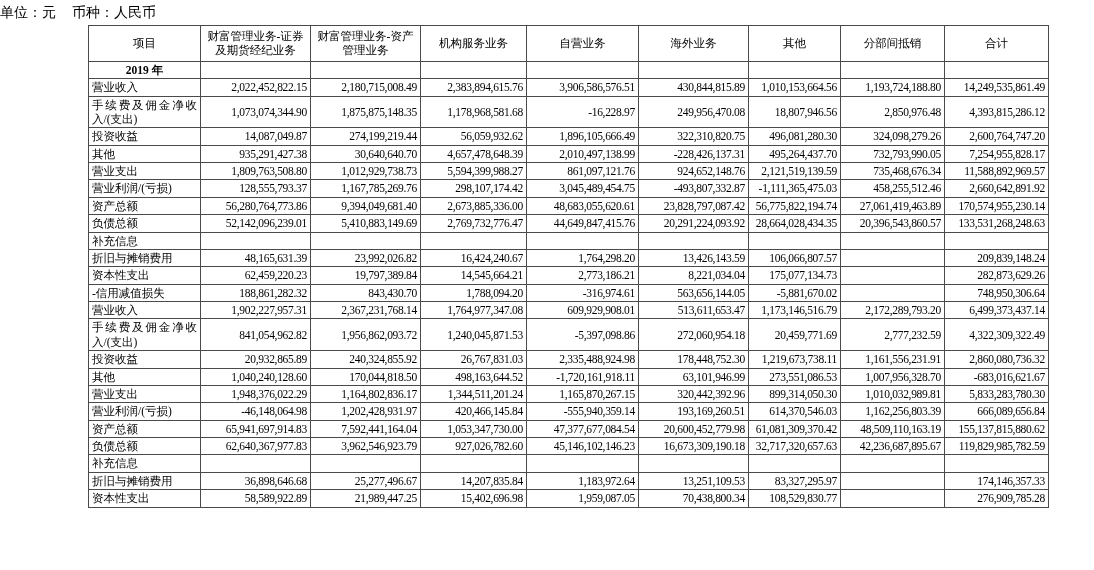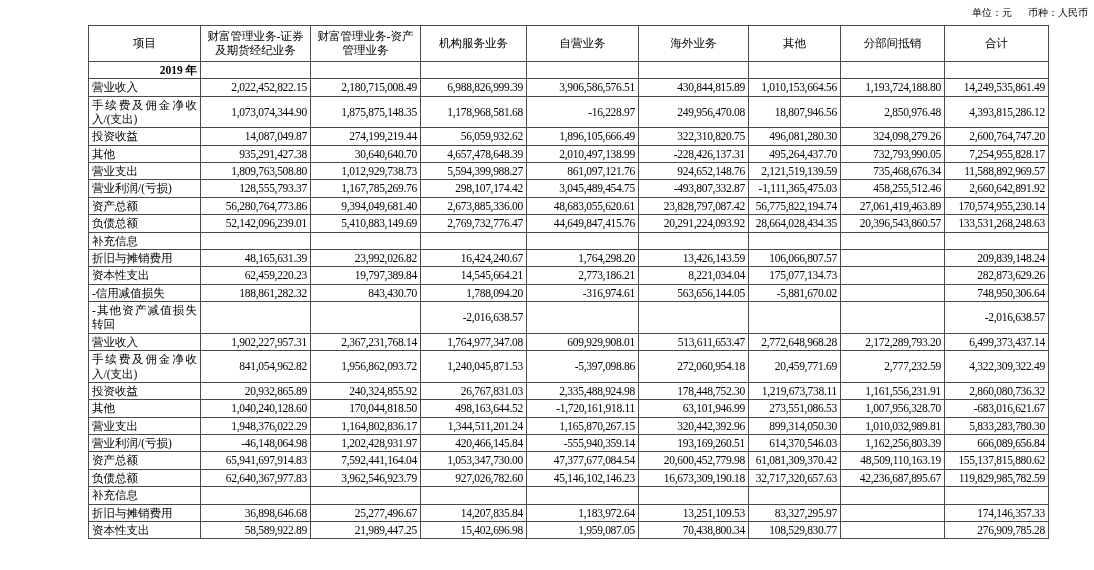--- a/index.html
+++ b/index.html
@@ -1,25 +1,25 @@
 <!DOCTYPE html>
 <html><head>
 <meta charset="utf-8">
 <style>
   html,body{margin:0;padding:0;background:#ffffff;}
   body{font-family:"Liberation Serif","DejaVu Serif",serif;color:#000;}
   .page{width:1094px;height:570px;overflow:hidden;box-sizing:border-box;padding-top:4px;position:relative;}
-  .unit-line{text-align:right;padding-right:6px;font-size:10px;line-height:18px;margin-bottom:3px;white-space:nowrap;margin-left:12px;}
+  .unit-line{padding-right:6px;font-size:14px;line-height:18px;margin-bottom:3px;white-space:nowrap;}
   .gap{display:inline-block;width:16px;}
   table.report{border-collapse:collapse;table-layout:fixed;margin-left:88px;width:960px;}
   th,td{border:1px solid #4a4a4a;box-sizing:border-box;font-size:11.5px;line-height:1.25;vertical-align:middle;padding:1px 3px;}
   th{text-align:center;font-weight:normal;padding:3px 2px;}
   td.label{text-align:justify;}
   td.num{text-align:right;white-space:nowrap;letter-spacing:-0.3px;}
-  tr.bold td{font-weight:bold;text-align:right;}
+  tr.bold td{font-weight:bold;text-align:center;}
 </style>
 </head>
 <body>
 
 <div class="page">
   <div class="unit-line">
     <span>单位：元</span><span class="gap"></span><span>币种：人民币</span>
   </div>
   <table class="report">
     <colgroup>
@@ -55,21 +55,21 @@
           <td class="num"></td>
           <td class="num"></td>
           <td class="num"></td>
           <td class="num"></td>
           <td class="num"></td>
         </tr>
         <tr>
           <td class="label">营业收入</td>
           <td class="num">2,022,452,822.15</td>
           <td class="num">2,180,715,008.49</td>
-          <td class="num">6,988,826,999.39</td>
+          <td class="num">2,383,894,615.76</td>
           <td class="num">3,906,586,576.51</td>
           <td class="num">430,844,815.89</td>
           <td class="num">1,010,153,664.56</td>
           <td class="num">1,193,724,188.80</td>
           <td class="num">14,249,535,861.49</td>
         </tr>
         <tr>
           <td class="label">手续费及佣金净收入/(支出)</td>
           <td class="num">1,073,074,344.90</td>
           <td class="num">1,875,875,148.35</td>
@@ -184,38 +184,27 @@
           <td class="num">188,861,282.32</td>
           <td class="num">843,430.70</td>
           <td class="num">1,788,094.20</td>
           <td class="num">-316,974.61</td>
           <td class="num">563,656,144.05</td>
           <td class="num">-5,881,670.02</td>
           <td class="num"></td>
           <td class="num">748,950,306.64</td>
         </tr>
         <tr>
-          <td class="label">-其他资产减值损失转回</td>
-          <td class="num"></td>
-          <td class="num"></td>
-          <td class="num">-2,016,638.57</td>
-          <td class="num"></td>
-          <td class="num"></td>
-          <td class="num"></td>
-          <td class="num"></td>
-          <td class="num">-2,016,638.57</td>
-        </tr>
-        <tr>
           <td class="label">营业收入</td>
           <td class="num">1,902,227,957.31</td>
           <td class="num">2,367,231,768.14</td>
           <td class="num">1,764,977,347.08</td>
           <td class="num">609,929,908.01</td>
           <td class="num">513,611,653.47</td>
-          <td class="num">2,772,648,968.28</td>
+          <td class="num">1,173,146,516.79</td>
           <td class="num">2,172,289,793.20</td>
           <td class="num">6,499,373,437.14</td>
         </tr>
         <tr>
           <td class="label">手续费及佣金净收入/(支出)</td>
           <td class="num">841,054,962.82</td>
           <td class="num">1,956,862,093.72</td>
           <td class="num">1,240,045,871.53</td>
           <td class="num">-5,397,098.86</td>
           <td class="num">272,060,954.18</td>

